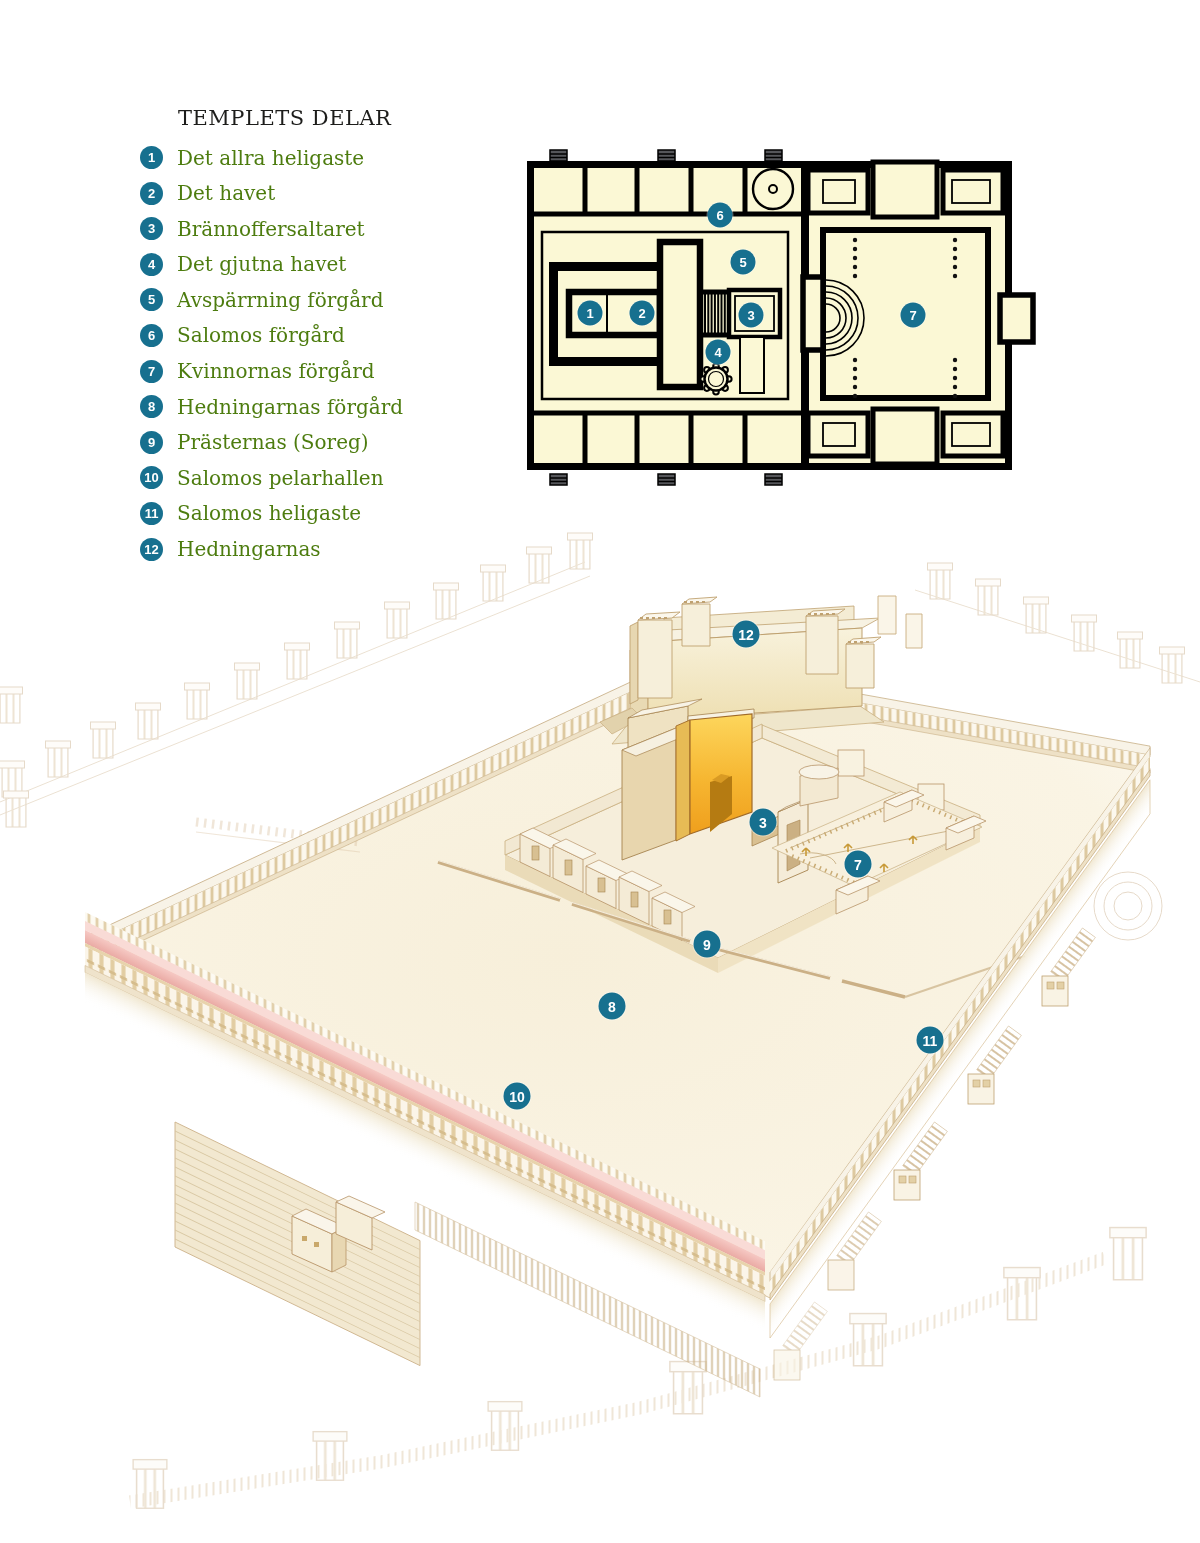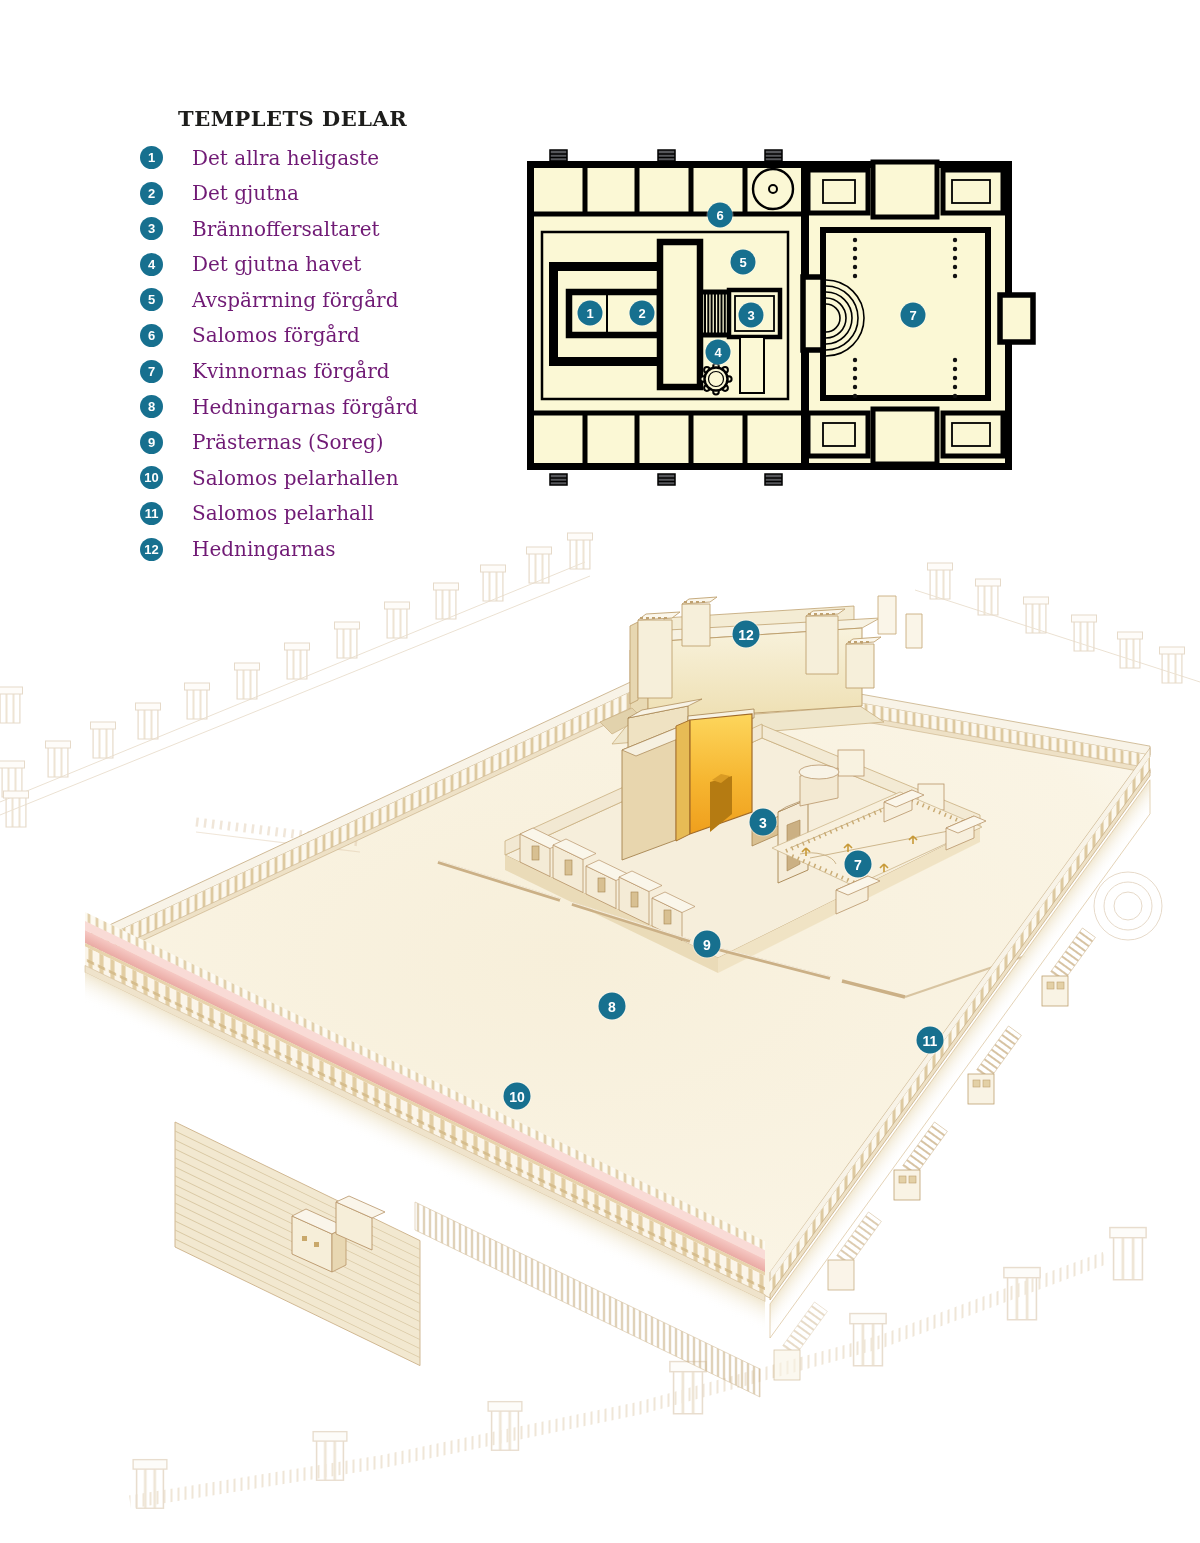--- a/index.html
+++ b/index.html
@@ -2,29 +2,29 @@
 <html><head>
 <meta charset="utf-8">
 <style>
   html,body{margin:0;padding:0;background:#ffffff;}
   body{width:1200px;height:1543px;position:relative;overflow:hidden;
        font-family:"Liberation Sans",sans-serif;}
   .page{position:absolute;inset:0;}
 
   
   .title{position:absolute;left:178px;top:106px;
-         font-family:"DejaVu Serif",serif;font-weight:bold;font-size:21px;
+         font-family:"DejaVu Serif",serif;font-weight:normal;font-size:21px;
          letter-spacing:.5px;color:#1d1d1b;white-space:nowrap;}
   .legend{position:absolute;left:140px;top:146px;}
   .legend-row{display:flex;align-items:center;height:23px;margin-bottom:12.6px;}
   .badge{width:23px;height:23px;border-radius:50%;background:#17708f;color:#fff;
          display:flex;align-items:center;justify-content:center;flex:0 0 23px;
          font:700 13px "Liberation Sans",sans-serif;}
-  .legend-label{margin-left:29px;font-family:"DejaVu Serif",serif;font-size:20px;
-                color:#701a75;white-space:nowrap;}
+  .legend-label{margin-left:14px;font-family:"DejaVu Serif",serif;font-size:20px;
+                color:#4d7c0f;white-space:nowrap;}
 
   
   .marker{position:absolute;border-radius:50%;background:#17708f;color:#fff;
           display:flex;align-items:center;justify-content:center;
           transform:translate(-50%,-50%);
           font:700 14px "Liberation Sans",sans-serif;
           box-shadow:0 0 0 1px rgba(255,255,255,.35);}
   .m-plan{width:25px;height:25px;font-size:13px;}
   .m-scene{width:27px;height:27px;}
 
@@ -38,21 +38,21 @@
 <div class="page">
 
   <div class="title">TEMPLETS DELAR</div>
   <div class="legend">
     <div class="legend-row">
         <span class="badge">1</span>
         <span class="legend-label">Det allra heligaste</span>
       </div>
     <div class="legend-row">
         <span class="badge">2</span>
-        <span class="legend-label">Det gjutna</span>
+        <span class="legend-label">Det havet</span>
       </div>
     <div class="legend-row">
         <span class="badge">3</span>
         <span class="legend-label">Brännoffersaltaret</span>
       </div>
     <div class="legend-row">
         <span class="badge">4</span>
         <span class="legend-label">Det gjutna havet</span>
       </div>
     <div class="legend-row">
@@ -74,21 +74,21 @@
     <div class="legend-row">
         <span class="badge">9</span>
         <span class="legend-label">Prästernas (Soreg)</span>
       </div>
     <div class="legend-row">
         <span class="badge">10</span>
         <span class="legend-label">Salomos pelarhallen</span>
       </div>
     <div class="legend-row">
         <span class="badge">11</span>
-        <span class="legend-label">Salomos pelarhall</span>
+        <span class="legend-label">Salomos heligaste</span>
       </div>
     <div class="legend-row">
         <span class="badge">12</span>
         <span class="legend-label">Hedningarnas</span>
       </div>
   </div>
 
   <svg id="plan-svg" width="525" height="345" viewBox="0 0 525 345">
     <g stroke-linecap="butt">
 

